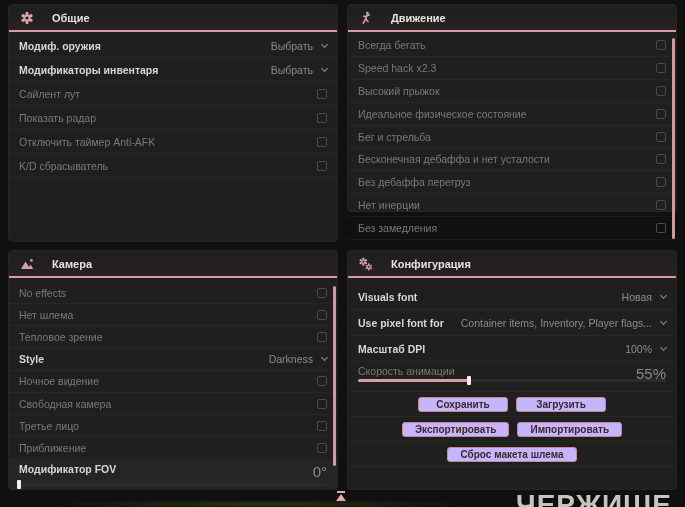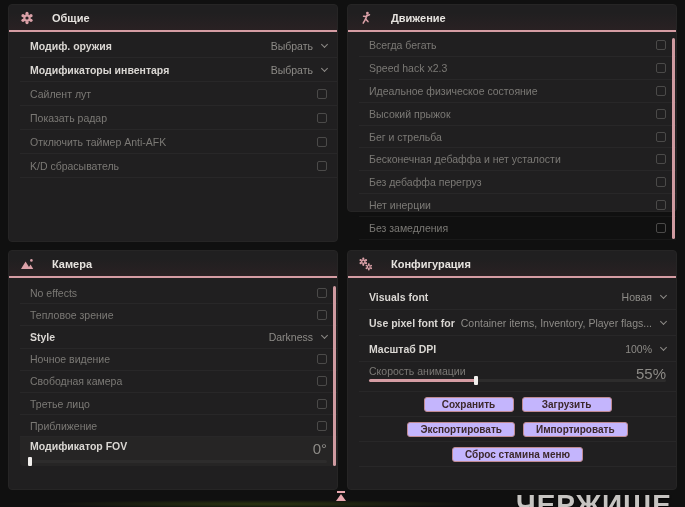--- a/index.html
+++ b/index.html
@@ -19,21 +19,21 @@
   .panel-config   { left:347px; top:250px; width:330px; height:240px; }
 
   .hdr {
     height:27px; display:flex; align-items:center; gap:18px; padding:0 11px;
     border-bottom:2px solid #d59ca3; border-radius:4px 4px 0 0;
     background:linear-gradient(180deg,#201f20 30%, #292123 100%);
   }
   .hdr .icon { width:14px; height:14px; display:flex; }
   .hdr .title { color:#e6e3df; font-size:11px; font-weight:bold; }
 
-  .body { position:relative;padding-left:11px; }
+  .body { position:relative; }
   .panel-general  .body { padding-top:2px; }
   .panel-movement .body { padding-top:2px; }
   .panel-camera   .body { padding-top:4px; }
   .panel-config   .body { padding-top:6px; }
 
   .row {
     position:relative; display:flex; align-items:center;
     justify-content:space-between; padding:0 10px;
     border-bottom:1px solid rgba(255,255,255,0.04);
   }
@@ -192,25 +192,25 @@
     <div class="body">
         <div class="row row-checkbox">
           <span class="lbl">Всегда бегать</span>
           <span class="cb"></span>
         </div>
         <div class="row row-checkbox">
           <span class="lbl">Speed hack x2.3</span>
           <span class="cb"></span>
         </div>
         <div class="row row-checkbox">
+          <span class="lbl">Высокий прыжок</span>
+          <span class="cb"></span>
+        </div>
+        <div class="row row-checkbox">
           <span class="lbl">Идеальное физическое состояние</span>
-          <span class="cb"></span>
-        </div>
-        <div class="row row-checkbox">
-          <span class="lbl">Высокий прыжок</span>
           <span class="cb"></span>
         </div>
         <div class="row row-checkbox">
           <span class="lbl">Бег и стрельба</span>
           <span class="cb"></span>
         </div>
         <div class="row row-checkbox">
           <span class="lbl">Бесконечная дебаффа и нет усталости</span>
           <span class="cb"></span>
         </div>
@@ -237,20 +237,24 @@
           <path d="M1,12 L5.6,4.4 L10.2,12 Z"></path>
           <path d="M7.6,12 L10.6,7.4 L13.2,12 Z"></path>
           <circle cx="11.4" cy="3.4" r="1.3"></circle>
         </svg>
       </span>
       <span class="title">Камера</span>
     </div>
     <div class="body">
         <div class="row row-checkbox">
           <span class="lbl">No effects</span>
+          <span class="cb"></span>
+        </div>
+        <div class="row row-checkbox">
+          <span class="lbl">Нет шлема</span>
           <span class="cb"></span>
         </div>
         <div class="row row-checkbox">
           <span class="lbl">Тепловое зрение</span>
           <span class="cb"></span>
         </div>
         <div class="row row-dropdown bright">
           <span class="lbl">Style</span>
           <span class="dd">
             <span class="val">Darkness</span>
@@ -345,18 +349,18 @@
         </div>
         <div class="row row-buttons">
           <button class="btn">Сохранить</button>
           <button class="btn">Загрузить</button>
         </div>
         <div class="row row-buttons">
           <button class="btn">Экспортировать</button>
           <button class="btn">Импортировать</button>
         </div>
         <div class="row row-buttons">
-          <button class="btn">Сброс стамина меню</button>
+          <button class="btn">Сброс макета шлема</button>
         </div>
       </div>
   </div>
 
 </div>
 
 </body></html>

